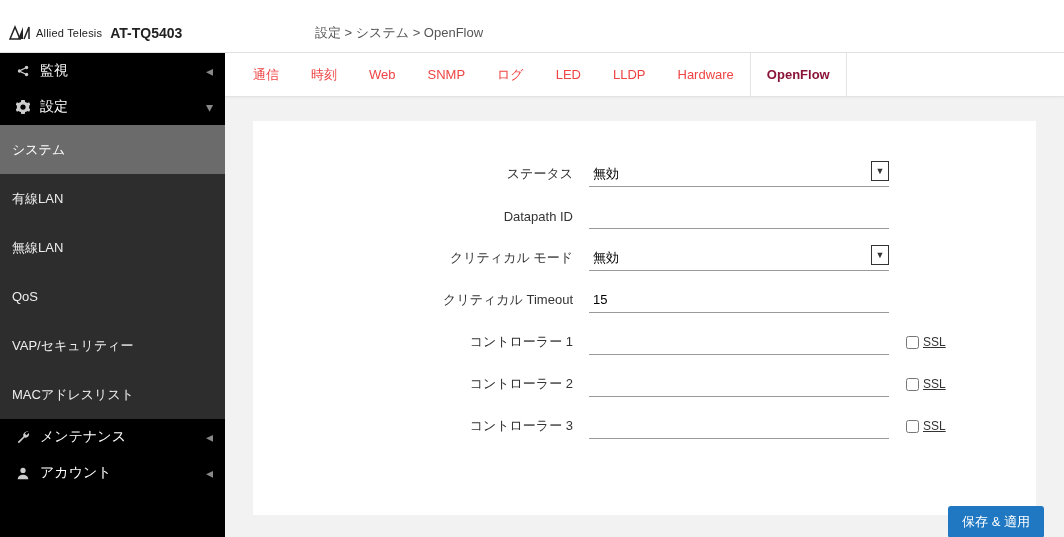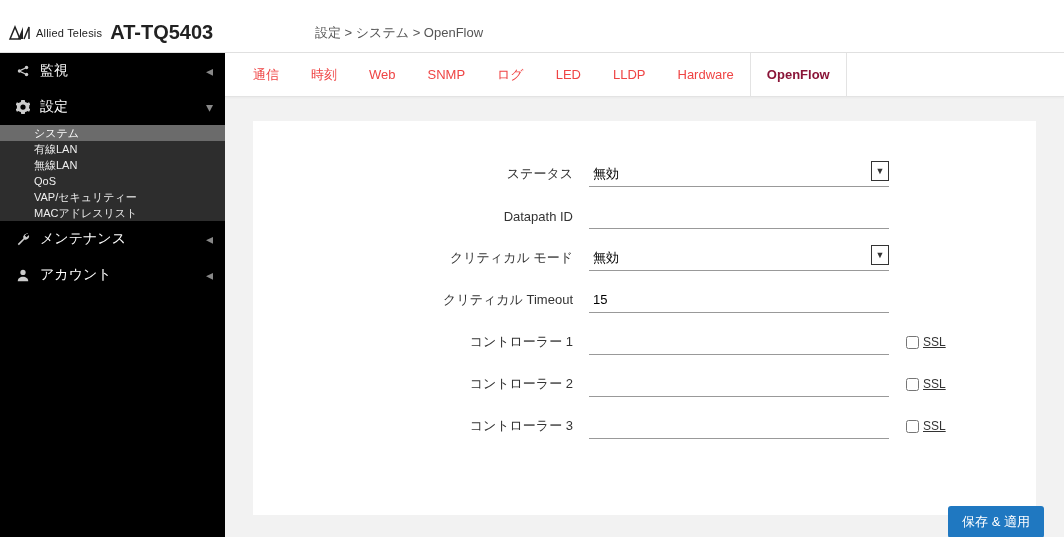--- a/index.html
+++ b/index.html
@@ -33,21 +33,21 @@
     gap: 4px;
   }
   .brand-logo svg { flex-shrink: 0; }
   .brand-name {
     font-size: 11px;
     font-weight: 400;
     letter-spacing: 0.2px;
     color: #222;
   }
   .device-name {
-    font-size: 20px;
+    font-size: 14px;
     font-weight: 700;
     color: #222;
   }
   .breadcrumb {
     padding-left: 90px;
     font-size: 13px;
     color: #555;
   }
   
   .shell {
@@ -84,25 +84,25 @@
     justify-content: center;
     margin-right: 8px;
     color: #ddd;
   }
   .nav-group .label { flex: 1; }
   .nav-group .chev { color: #888; }
   .nav-sub {
     background: #2d2d2d;
   }
   .nav-sub-item {
-    height: 16px;
-    display: flex;
-    align-items: center;
-    padding-left: 34px;
-    font-size: 11px;
+    height: 49px;
+    display: flex;
+    align-items: center;
+    padding-left: 12px;
+    font-size: 13px;
     color: #eee;
     cursor: pointer;
   }
   .nav-sub-item.active {
     background: #6b6b6b;
     color: #fff;
   }
   
   .tabbar {
     background: #fff;

